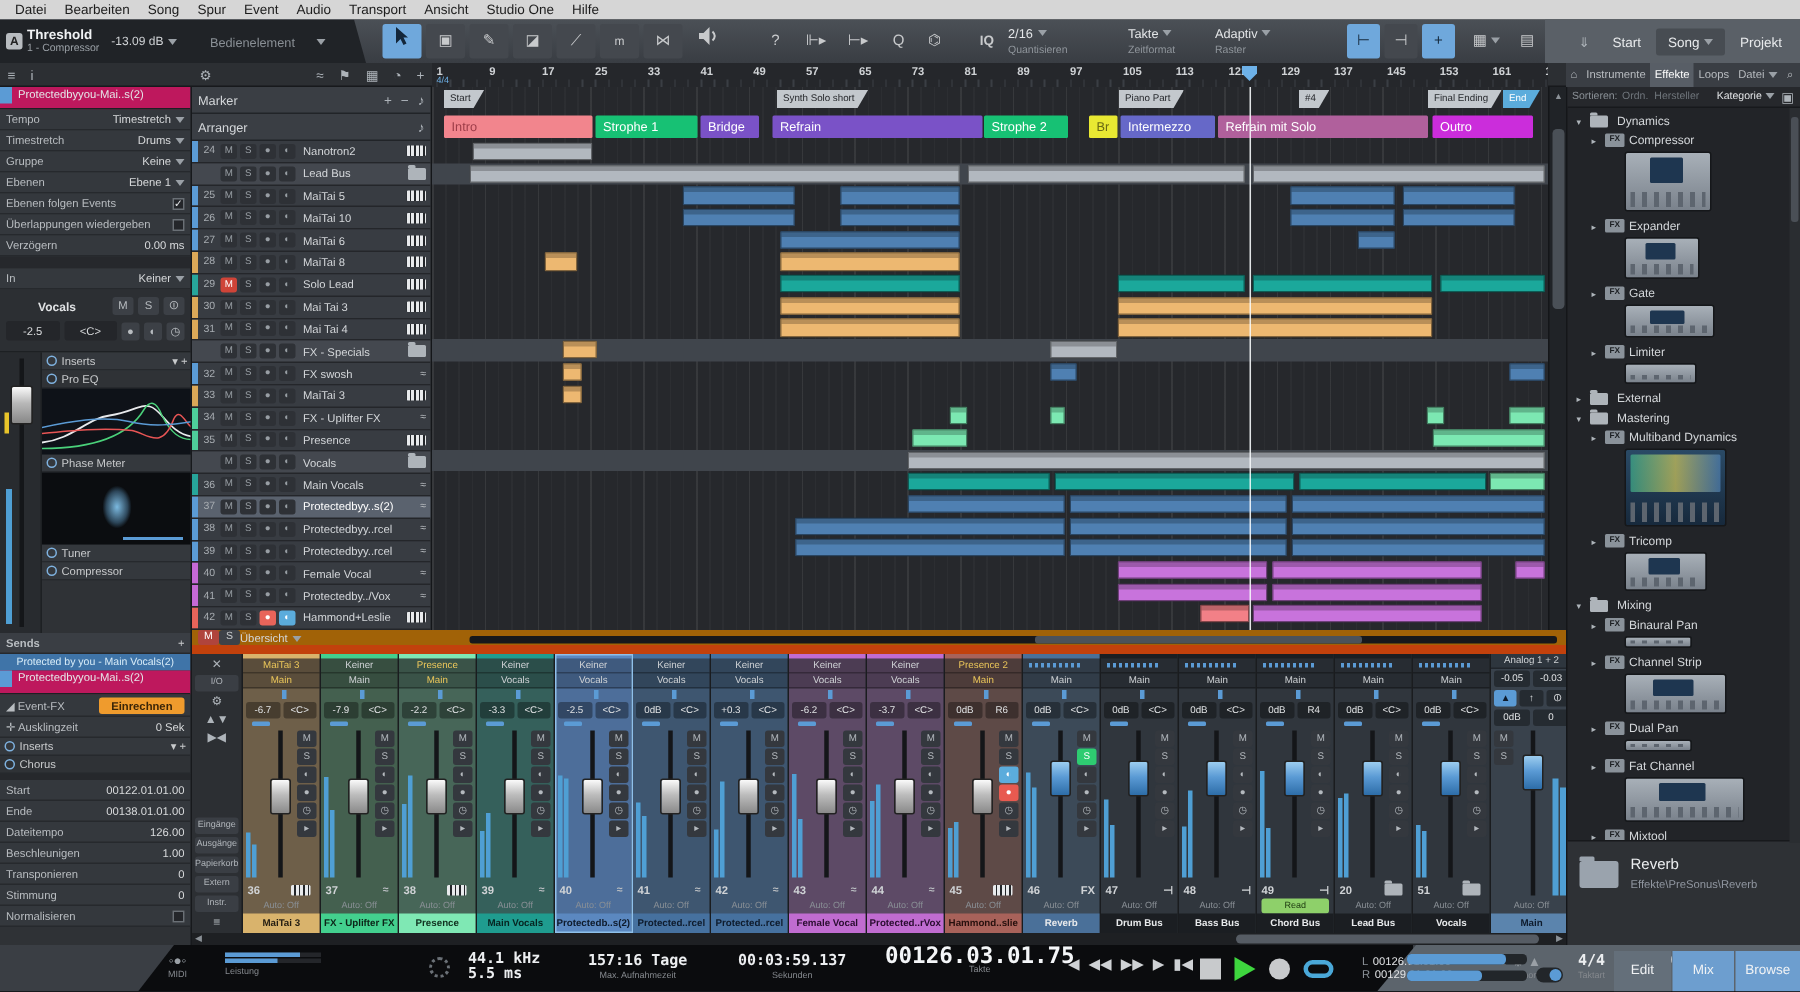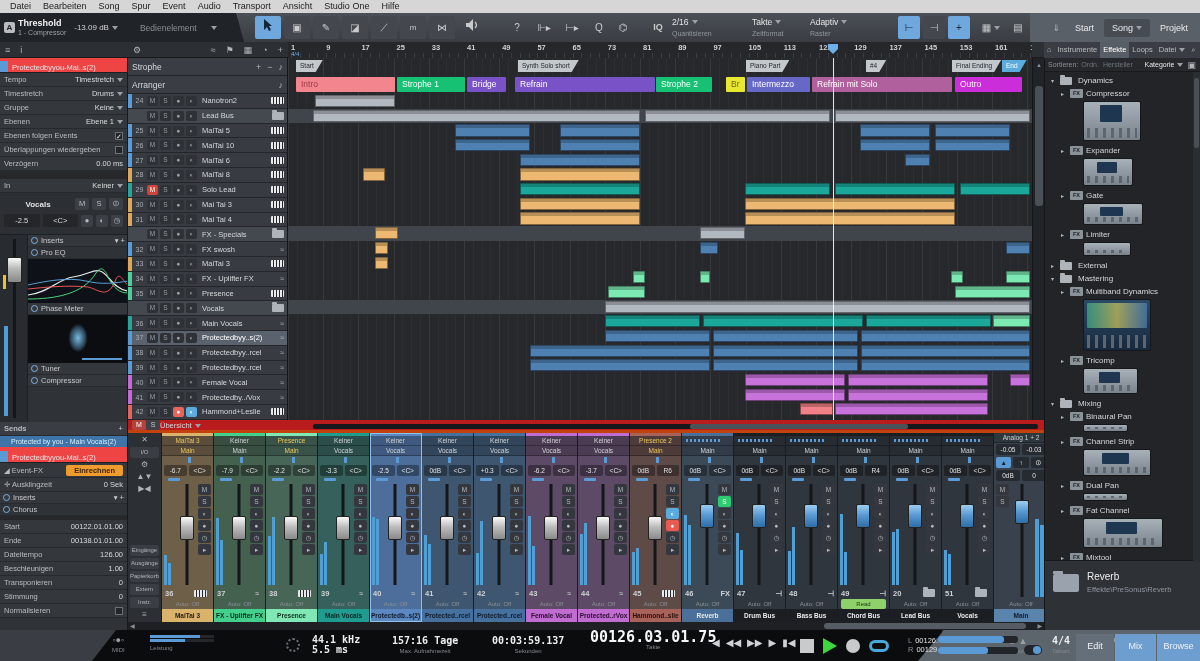--- a/index.html
+++ b/index.html
@@ -38,21 +38,21 @@
   .rsig{position:absolute;font-size:6px;color:#6db1e8;top:9px;}
   
   #btabs{position:absolute;left:1044px;top:0;width:156px;height:16px;background:#3a3e44;display:flex;align-items:center;}
   .btab{font-size:7.5px;color:#b8bcc0;padding:0 3px;line-height:16px;}
   .btab.active{background:#585e66;color:#fff;}
   
   #inspector{left:0;top:58px;width:128px;height:572px;background:#2f3236;border-right:1px solid #17191c;display:flex;flex-direction:column;overflow:hidden;}
   .irow{display:flex;align-items:center;justify-content:space-between;padding:0 4px;border-bottom:1px solid #26292d;background:#34383d;flex:0 0 14px;font-size:7.5px;}
   .irow .lab{color:#b9bdc1;}
   .irow .val{color:#d8dadc;}
-  .ihead{flex:0 0 15px;background:#ef4444;display:flex;align-items:flex-end;font-size:7.5px;color:#e4e6e8;border-bottom:1px solid #1d2023;}
+  .ihead{flex:0 0 15px;background:#be185d;display:flex;align-items:flex-start;font-size:7.5px;color:#e4e6e8;border-bottom:1px solid #1d2023;}
   .ihead .tabsq{width:8px;height:11px;background:#5b9bd5;margin-right:4px;}
   .chk{width:8px;height:8px;border:1px solid #6a7076;background:#24262a;display:inline-block;text-align:center;line-height:8px;font-size:7px;color:#e8eaec;}
   .spacer{flex:0 0 8px;background:#26282c;}
   .chanblk{flex:0 0 42px;background:#2c2f33;border-bottom:1px solid #1d2023;padding:2px 4px;}
   .chanrow{display:flex;align-items:center;gap:3px;height:18px;}
   .vname{font-size:8px;color:#e0e2e4;font-weight:bold;flex:1;text-align:center;}
   .msq{width:14px;height:12px;background:#3c4046;border-radius:2px;font-size:7.5px;color:#b8bcc0;text-align:center;line-height:12px;}
   .gchip{background:#24262a;border-radius:2px;font-size:7.5px;color:#d8dadc;text-align:center;line-height:13px;height:13px;flex:1;}
   .sechead{display:flex;align-items:center;font-size:7.5px;color:#c8cacc;background:#34383d;border-bottom:1px solid #26292d;height:12px;padding:0 3px;gap:3px;}
   .pwr{width:7px;height:7px;border:1px solid #7fb2e0;border-radius:50%;display:inline-block;}
@@ -102,21 +102,21 @@
   .c-orange{background:#edb871;}
   .c-mint{background:#7ce8b2;}
   .c-violet{background:#c873dc;}
   .c-pink{background:#f28087;}
   #playhead{position:absolute;left:545px;top:0;width:1px;height:362px;background:rgba(245,248,250,.9);}
   #vscroll{position:absolute;right:0;top:0;width:12px;height:362px;background:#202327;border-left:1px solid #141619;}
   #vscroll .handle{position:absolute;left:2px;top:28px;width:8px;height:120px;background:#4a5057;border-radius:3px;}
   #vscroll .up{position:absolute;left:3px;top:4px;font-size:6px;color:#8a9096;}
   
   #mixer{left:128px;top:420px;width:916px;height:210px;background:#26282c;display:flex;flex-direction:column;}
-  #mixtop{flex:0 0 13px;background:#b91c1c;border-bottom:3px solid #c2410c;display:flex;align-items:center;gap:0;padding:0 4px;position:relative;}
+  #mixtop{flex:0 0 13px;background:#a16207;border-bottom:6px solid #c2410c;display:flex;align-items:center;gap:0;padding:0 4px;position:relative;}
   .mt-chip{width:14px;height:10px;border-radius:2px;background:#3e4248;color:#c8cacc;font-size:7px;text-align:center;line-height:10px;}
   .mt-chip.red{background:#b0443c;color:#fff;}
   .mt-label{font-size:7.5px;color:#d4d7da;}
   .mt-scroll{position:absolute;left:185px;right:6px;top:4px;height:5px;background:#17181b;border-radius:2px;}
   .mt-scroll .h{position:absolute;left:52%;width:30%;top:0;height:5px;background:#4c525a;border-radius:2px;}
   #mixbody{flex:1;display:flex;}
   #mixleft{flex:0 0 30px;background:#2c2f33;border-right:1px solid #1a1c1f;display:flex;flex-direction:column;align-items:stretch;gap:2px;padding:2px 2px;}
   .ml-btn{background:#3a3e44;border-radius:2px;font-size:6px;color:#b0b5ba;text-align:center;line-height:11px;height:11px;overflow:hidden;}
   .ml-ic{font-size:8px;color:#aeb4ba;text-align:center;line-height:10px;height:10px;}
   #strips{flex:1;display:flex;}
@@ -475,21 +475,21 @@
         </div>
       </div>
     <div class="irow">
       <span class="lab">Normalisieren</span>
         <span class="chk"></span>
     </div>
   </div>
 
   <div id="tracklist" class="abs">
     <div class="mrow">
-      <span>Strophe</span>
+      <span>Marker</span>
       <span class="right">
           <span>+</span>
           <span>−</span>
           <span>♪</span>
         </span>
     </div>
     <div class="mrow">
       <span>Arranger</span>
       <span class="right">
           <span>♪</span>

